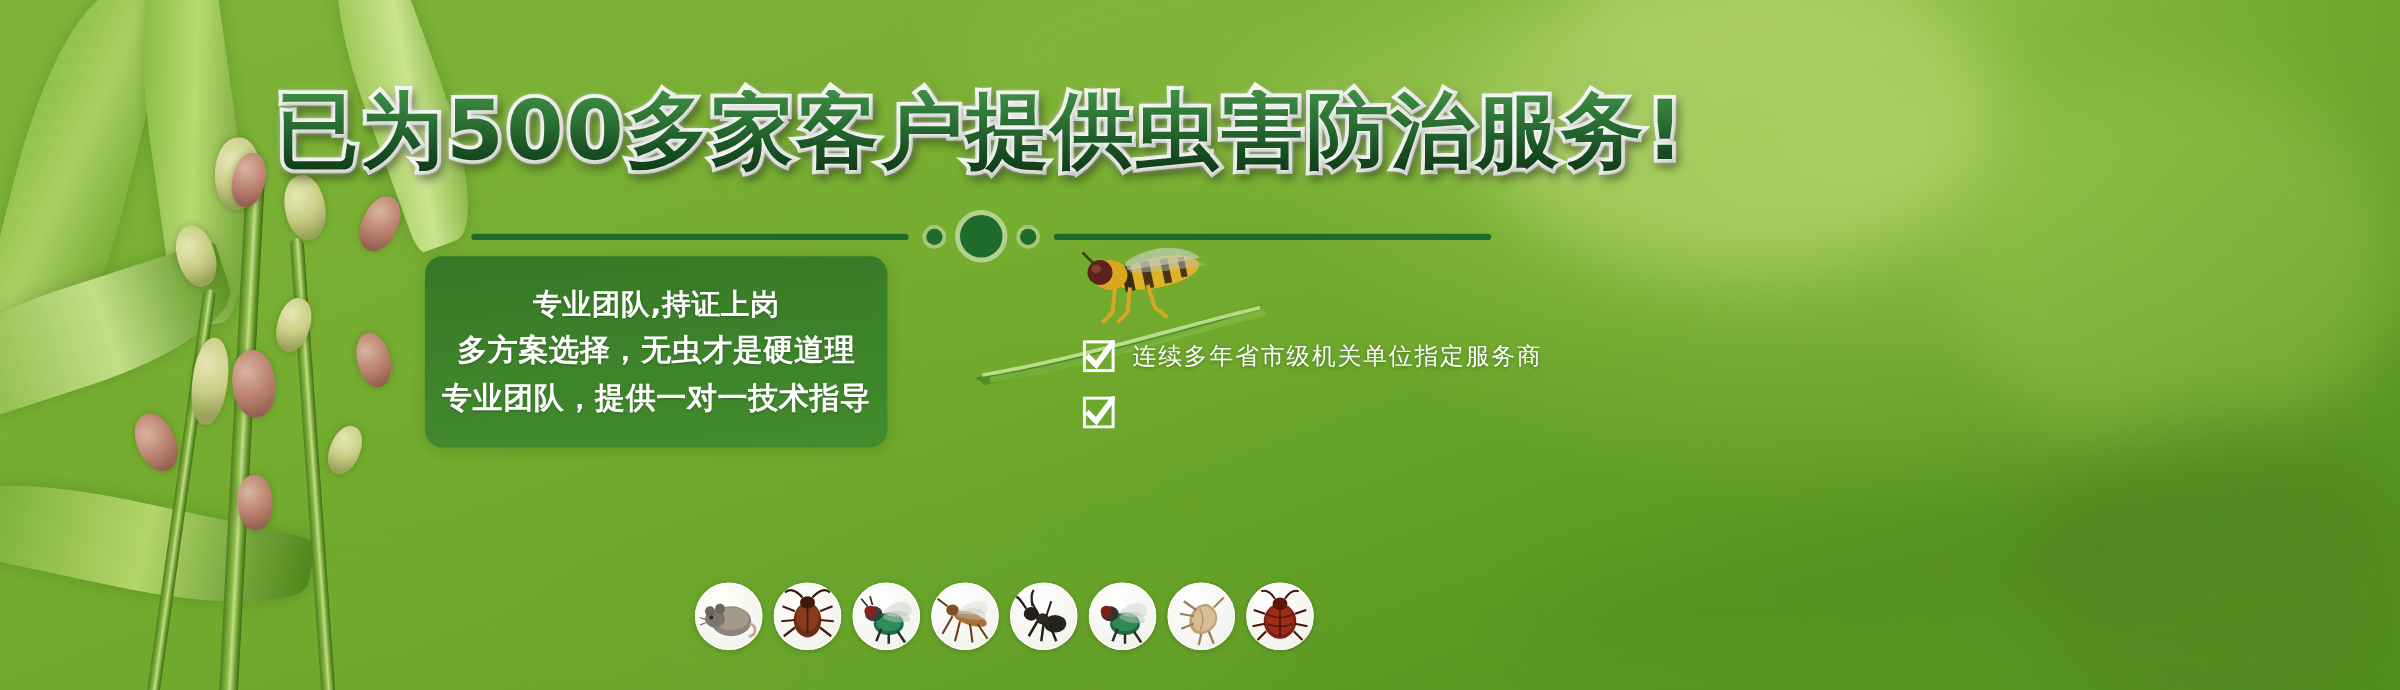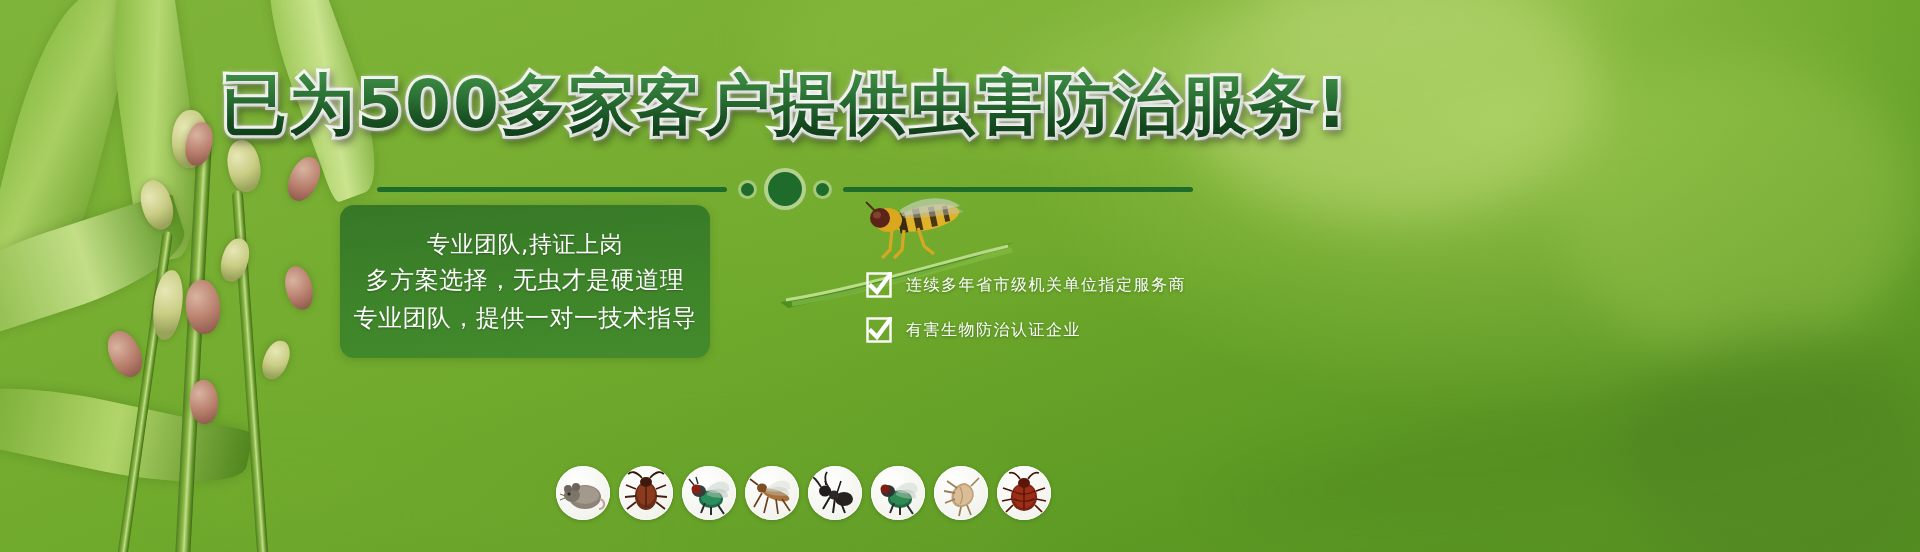--- a/index.html
+++ b/index.html
@@ -155,21 +155,21 @@
     box-shadow: 0 2px 10px rgba(20,50,10,0.18);
     display: flex;
     flex-direction: column;
     justify-content: center;
     align-items: center;
     gap: 12px;
     overflow: hidden;
   }
   .slogan-line {
     color: #ffffff;
-    font-weight: 400;
+    font-weight: 700;
     font-size: 24px;
     line-height: 1.05;
     letter-spacing: 0.5px;
     white-space: nowrap;
     text-shadow: 0 1px 2px rgba(0,0,0,0.28);
     font-family: "DejaVu Sans", "Liberation Sans", sans-serif;
     text-align: center;
   }
   .slogan-line.first { font-size: 23px; }
 
@@ -189,21 +189,21 @@
   }
   .check-box {
     width: 26px;
     height: 26px;
     flex: 0 0 26px;
     position: relative;
   }
   .check-box svg { display: block; }
   .feature-text {
     color: #ffffff;
-    font-size: 16px;
+    font-size: 19px;
     font-weight: 400;
     letter-spacing: 1.5px;
     white-space: nowrap;
     text-shadow: 0 1px 3px rgba(20,50,10,0.45);
     font-family: "DejaVu Sans", "Liberation Sans", sans-serif;
   }
 
   
   .pest-row {
     position: absolute;
@@ -321,21 +321,20 @@
       </span>
       <span class="feature-text">连续多年省市级机关单位指定服务商</span>
     </div>
     <div class="feature">
       <span class="check-box">
         <svg width="26" height="26" viewBox="0 0 26 26">
           <rect x="1.5" y="1.5" width="23" height="23" fill="none" stroke="#ffffff" stroke-width="2.4"></rect>
           <path d="M5 14 L11 20 L25 1" fill="none" stroke="#ffffff" stroke-width="4.4" stroke-linecap="square"></path>
         </svg>
       </span>
-      <span class="feature-text">有害生物防治认证企业</span>
     </div>
   </div>
 
   <div class="pest-row">
 
     <div class="pest-chip">
       <svg width="48" height="48" viewBox="0 0 48 48">
         <ellipse cx="26" cy="28" rx="16" ry="12" fill="#8d8479"></ellipse>
         <ellipse cx="26" cy="26" rx="14" ry="9" fill="#a39a8c"></ellipse>
         <ellipse cx="13" cy="26" rx="8" ry="7" fill="#7d746a"></ellipse>

